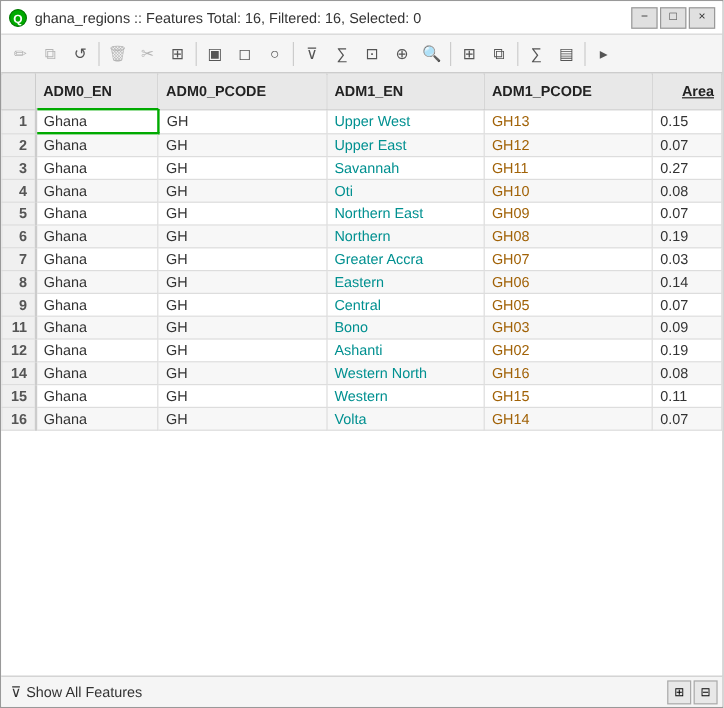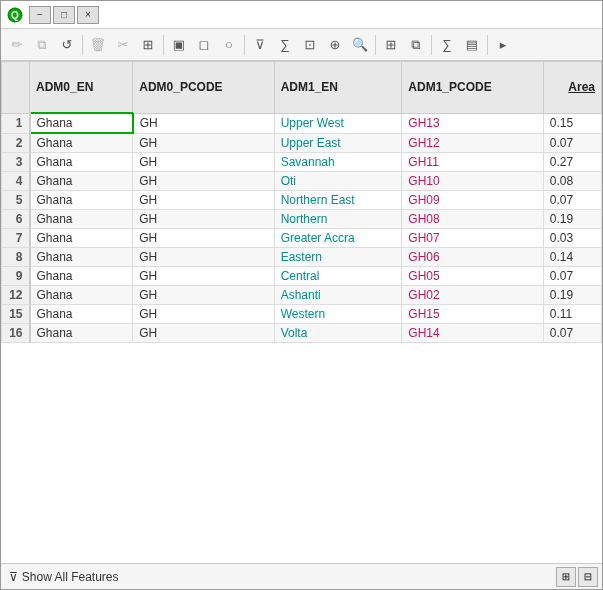--- a/index.html
+++ b/index.html
@@ -112,21 +112,21 @@
 
     table {
       border-collapse: collapse;
       width: 100%;
       min-width: 580px;
     }
 
     thead th {
       background: #e8e8e8;
       border: 1px solid #ccc;
-      padding: 18px 6px;
+      padding: 7px 6px;
       text-align: left;
       font-weight: bold;
       font-size: 12px;
       color: #222;
       position: sticky;
       top: 0;
       white-space: nowrap;
     }
 
     thead th.num-col {
@@ -165,21 +165,21 @@
     }
 
     
     .adm1-en {
       color: #009090;
       margin-left: 32px;
     }
 
     
     .adm1-pcode {
-      color: #be185d;
+      color: #a16207;
     }
 
     
     .area-col {
     }
 
     
     tbody tr.selected-row td:nth-child(2) {
       border: 2px solid #00aa00;
     }
@@ -229,20 +229,21 @@
 
 <div class="window">
 
   <div class="title-bar">
     <div class="title-bar-icon">
       <svg width="16" height="16" viewBox="0 0 16 16">
         <circle cx="8" cy="8" r="7" fill="#00aa00" stroke="#007700" stroke-width="1"></circle>
         <text x="8" y="12" text-anchor="middle" font-size="10" font-weight="bold" fill="white">Q</text>
       </svg>
     </div>
+    <span class="title-bar-text">ghana_regions :: Features Total: 16, Filtered: 16, Selected: 0</span>
     <div class="title-bar-controls">
       <button class="title-bar-btn">−</button>
       <button class="title-bar-btn">□</button>
       <button class="title-bar-btn">×</button>
     </div>
   </div>
 
   <div class="toolbar">
     <button class="tb-btn disabled" title="Edit">✏</button>
     <button class="tb-btn disabled" title="Copy">⧉</button>
@@ -350,26 +351,42 @@
           </tr>
           <tr>
             <td>9</td>
             <td>Ghana</td>
             <td>GH</td>
             <td class="adm1-en">Central</td>
             <td class="adm1-pcode">GH05</td>
             <td class="area-col">0.07</td>
           </tr>
           <tr>
+            <td>11</td>
+            <td>Ghana</td>
+            <td>GH</td>
+            <td class="adm1-en">Bono</td>
+            <td class="adm1-pcode">GH03</td>
+            <td class="area-col">0.09</td>
+          </tr>
+          <tr>
             <td>12</td>
             <td>Ghana</td>
             <td>GH</td>
             <td class="adm1-en">Ashanti</td>
             <td class="adm1-pcode">GH02</td>
             <td class="area-col">0.19</td>
+          </tr>
+          <tr>
+            <td>14</td>
+            <td>Ghana</td>
+            <td>GH</td>
+            <td class="adm1-en">Western North</td>
+            <td class="adm1-pcode">GH16</td>
+            <td class="area-col">0.08</td>
           </tr>
           <tr>
             <td>15</td>
             <td>Ghana</td>
             <td>GH</td>
             <td class="adm1-en">Western</td>
             <td class="adm1-pcode">GH15</td>
             <td class="area-col">0.11</td>
           </tr>
           <tr>

